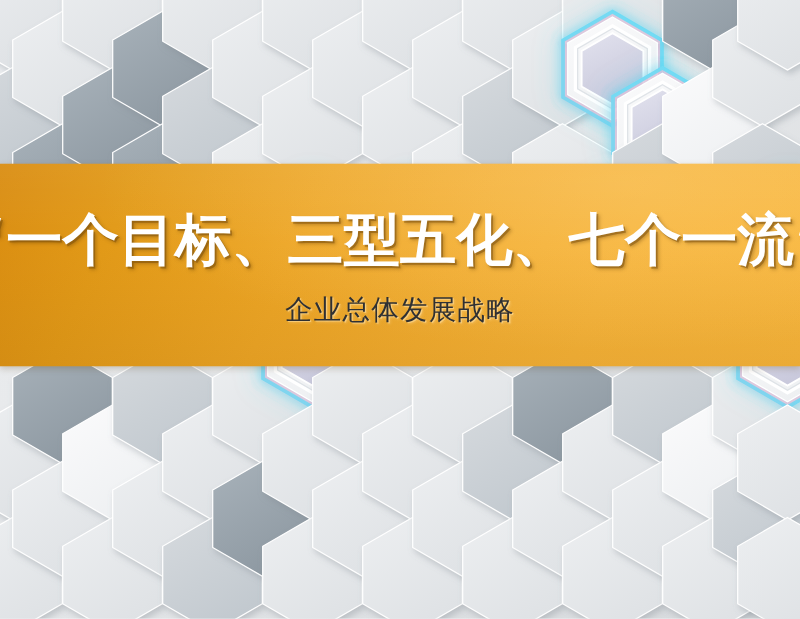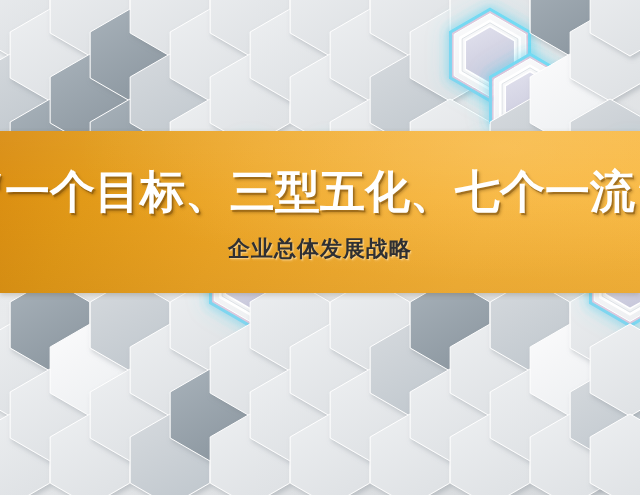--- a/index.html
+++ b/index.html
@@ -66,21 +66,21 @@
     text-shadow:
       1.5px 1.5px 0 rgba(120,75,10,0.45),
       2.5px 2.5px 3px rgba(90,55,5,0.35);
     margin-top: 4px;
   }
   .subtitle {
     position: relative;
     z-index: 2;
     color: #2f3033;
     font-size: 22px;
-    font-weight: bold;
+    font-weight: normal;
     letter-spacing: 1px;
     line-height: 1;
     white-space: nowrap;
     margin-top: 24px;
     text-shadow:
       1px 1px 0 rgba(255,225,165,0.55),
       1.5px 1.5px 2px rgba(255,220,160,0.35);
   }
 </style>
 </head>

